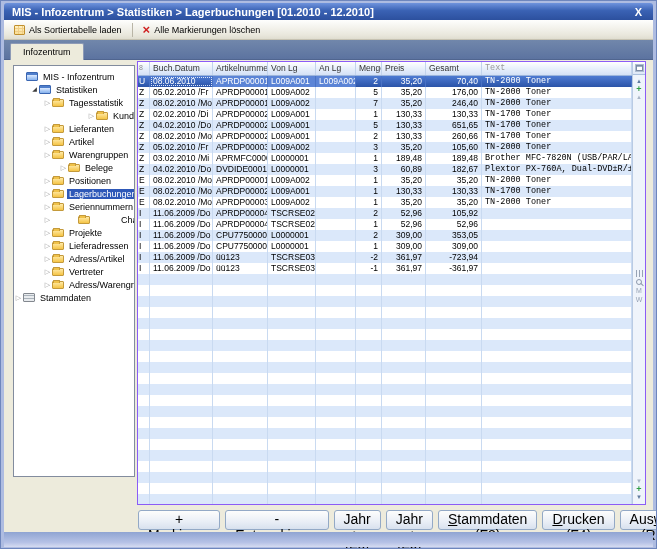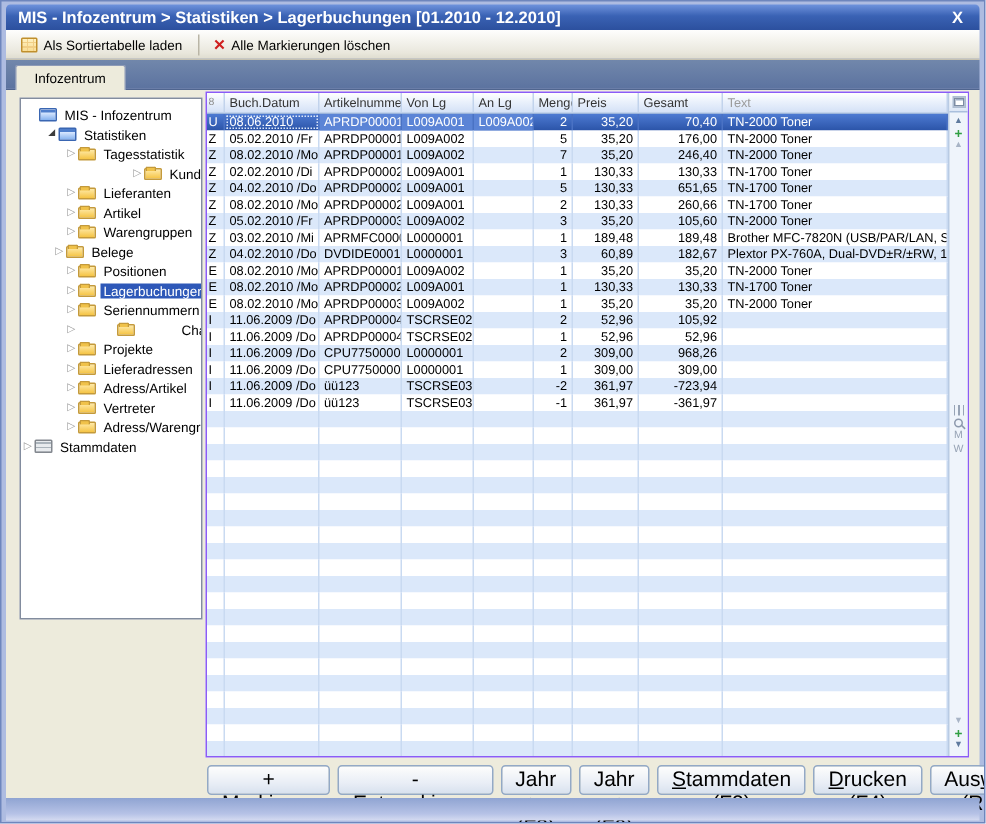--- a/index.html
+++ b/index.html
@@ -30,21 +30,21 @@
   .tabstrip{position:absolute;left:3px;right:3px;top:39px;height:20px;
     background:linear-gradient(#7187ab,#5c73a0);border-bottom:1px solid #50658f;
     display:flex;align-items:flex-end;padding-left:6px;}
   .tab{height:17px;background:#edebdc;border:1px solid #8d9ab6;border-bottom:none;
     border-radius:2px 2px 0 0;font-size:9px;color:#000;display:flex;
     align-items:center;padding:0 12px;position:relative;top:1px;}
   .content{position:absolute;left:3px;right:3px;top:59px;height:472px;background:#edebdc;}
   .win-bottom{position:absolute;left:3px;right:3px;top:531px;height:15px;
     background:linear-gradient(#8fa4d2,#b6c2e6 70%,#d5dbf1);}
   
-  .tree-panel{position:absolute;left:9px;top:5px;width:122px;height:348px;
+  .tree-panel{position:absolute;left:9px;top:5px;width:122px;height:412px;
     background:#fff;border:1px solid #828c9e;overflow:hidden;padding-top:4px;}
   .trow{display:flex;align-items:center;height:13px;font-size:9px;color:#000;
     white-space:nowrap;cursor:default;}
   .tarrow{width:9px;font-size:7px;line-height:9px;color:#9a9a9a;flex:0 0 9px;text-align:center;}
   .tarrow.expanded{color:#3c3c3c;font-size:6px;}
   .ticon{flex:0 0 12px;height:9px;margin-right:3px;position:relative;}
   .icon-folder{width:11px;height:8px;margin-top:1px;border:1px solid #c49a3b;border-radius:1px;
     background:linear-gradient(#ffeaa8,#f5c445);}
   .icon-folder::before{content:'';position:absolute;left:0;top:-2px;width:5px;height:2px;
     background:#f0c24a;border:1px solid #c49a3b;border-bottom:none;border-radius:1px 1px 0 0;}
@@ -68,21 +68,21 @@
   .td{padding:0 3px;border-right:1px solid #c9daf1;overflow:hidden;
       white-space:nowrap;line-height:11px;}
   .col-type{width:12px;flex:0 0 12px;padding:0 1px;}
   .col-datum{width:63px;flex:0 0 63px;}
   .col-artikel{width:55px;flex:0 0 55px;}
   .col-von{width:48px;flex:0 0 48px;}
   .col-an{width:40px;flex:0 0 40px;}
   .col-menge{width:26px;flex:0 0 26px;text-align:right;}
   .col-preis{width:44px;flex:0 0 44px;text-align:right;}
   .col-gesamt{width:56px;flex:0 0 56px;text-align:right;}
-  .col-text{flex:1;}
+  .col-text{flex:1;font-family:Liberation Mono, monospace;}
   .th.col-text{color:#9b9b9b;}
   .th.col-menge,.th.col-preis,.th.col-gesamt{text-align:left;}
   .row.sel{background:linear-gradient(#4d7ad2,#2b54a8);color:#fff;}
   .row.sel .td{border-right-color:#4a72c4;}
   .row.sel .td.lighter{background:#5b84d6;}
   .row.sel .td.focus{outline:1px dotted #dbe6fa;outline-offset:-2px;}
   .type-head-glyph{color:#8f8f8f;font-size:7px;}
   
   .side-strip{position:absolute;right:0;top:0;bottom:0;width:13px;
     background:#eff4fb;border-left:1px solid #b9cbe4;}
@@ -169,21 +169,21 @@
         <div class="trow" style="padding-left: 29px;">
           <span class="tarrow collapsed">▷</span>
           <span class="ticon icon-folder"></span>
           <span class="tlabel">Artikel</span>
         </div>
         <div class="trow" style="padding-left: 29px;">
           <span class="tarrow collapsed">▷</span>
           <span class="ticon icon-folder"></span>
           <span class="tlabel">Warengruppen</span>
         </div>
-        <div class="trow" style="padding-left: 21px;">
+        <div class="trow" style="padding-left: 45px;">
           <span class="tarrow collapsed">▷</span>
           <span class="ticon icon-folder"></span>
           <span class="tlabel">Belege</span>
         </div>
         <div class="trow" style="padding-left: 29px;">
           <span class="tarrow collapsed">▷</span>
           <span class="ticon icon-folder"></span>
           <span class="tlabel">Positionen</span>
         </div>
         <div class="trow tsel" style="padding-left: 29px;">
@@ -401,21 +401,21 @@
             <div class="td col-text"></div>
           </div>
           <div class="row blue">
             <div class="td col-type">I</div>
             <div class="td col-datum">11.06.2009 /Do</div>
             <div class="td col-artikel">CPU77500007</div>
             <div class="td col-von">L0000001</div>
             <div class="td col-an"></div>
             <div class="td col-menge">2</div>
             <div class="td col-preis">309,00</div>
-            <div class="td col-gesamt">968,26</div>
+            <div class="td col-gesamt">353,05</div>
             <div class="td col-text"></div>
           </div>
           <div class="row white">
             <div class="td col-type">I</div>
             <div class="td col-datum">11.06.2009 /Do</div>
             <div class="td col-artikel">CPU77500007</div>
             <div class="td col-von">L0000001</div>
             <div class="td col-an"></div>
             <div class="td col-menge">1</div>
             <div class="td col-preis">309,00</div>

